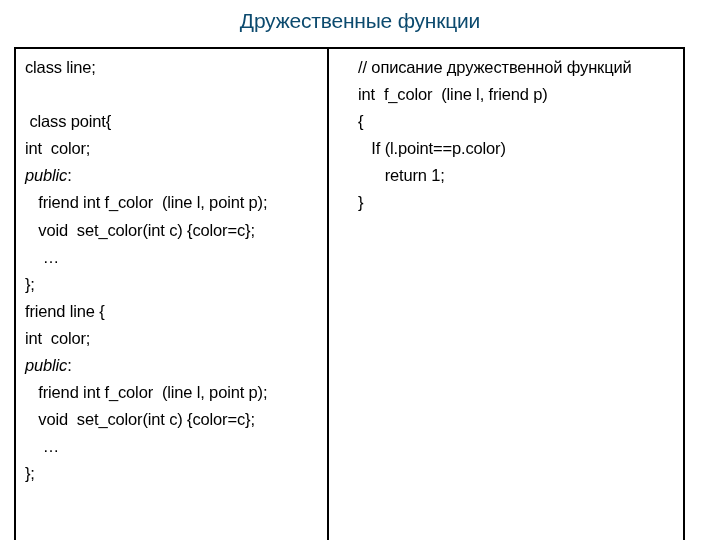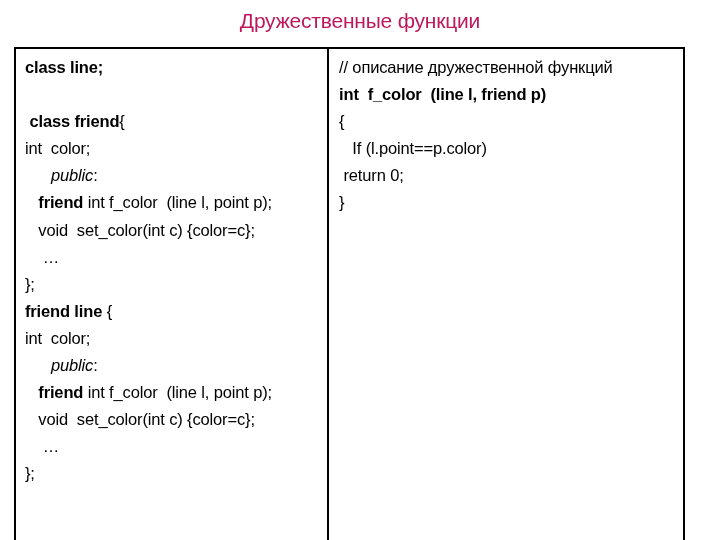--- a/index.html
+++ b/index.html
@@ -29,21 +29,21 @@
     position: absolute;
     left: 40px;
     top: 8px;
     width: 640px;
     text-align: center;
     font-size: 21px;
     line-height: 26px;
     font-weight: 400;
     letter-spacing: -0.2px;
     white-space: nowrap;
-    color: #be185d;
+    color: #0c4a6e;
   }
 
   
   #code-table {
     position: absolute;
     left: 14px;
     top: 47px;
     width: 671px;
     height: 500px;
     border-top: 2px solid #000;
@@ -79,58 +79,58 @@
     height: 27.1px;
     white-space: pre;
     letter-spacing: -0.15px;
     color: #000000;
   }
 
   .code-line.blank {
     height: 27.1px;
   }
 
-  .b { font-weight: bold; }
-  .i { font-style: italic; margin-left: 26px; }
+  .b { font-weight: normal; }
+  .i { font-style: italic; }
 
   
-  #code-col-right .code-line { font-size: 16.5px; }
+  #code-col-right .code-line { font-size: 16.5px; margin-left: 19px; }
 </style>
 </head>
 <body>
 
 <div id="slide">
 
   <div id="slide-title">Дружественные функции</div>
 
   <div id="code-table">
 
     <div id="code-col-left" class="code-col">
         <div class="code-line"><span class="b">class line;</span></div>
         <div class="code-line blank">&nbsp;</div>
-        <div class="code-line"><span class="b"> class friend</span><span>{</span></div>
+        <div class="code-line"><span class="b"> class point</span><span>{</span></div>
         <div class="code-line"><span>int  color;</span></div>
         <div class="code-line"><span class="i">public</span><span>:</span></div>
         <div class="code-line"><span class="b">   friend</span><span> int f_color  (line l, point p);</span></div>
         <div class="code-line"><span>   void  set_color(int c) {color=c};</span></div>
         <div class="code-line"><span>    …</span></div>
         <div class="code-line"><span>};</span></div>
         <div class="code-line"><span class="b">friend line</span><span> {</span></div>
         <div class="code-line"><span>int  color;</span></div>
         <div class="code-line"><span class="i">public</span><span>:</span></div>
         <div class="code-line"><span class="b">   friend</span><span> int f_color  (line l, point p);</span></div>
         <div class="code-line"><span>   void  set_color(int c) {color=c};</span></div>
         <div class="code-line"><span>    …</span></div>
         <div class="code-line"><span>};</span></div>
       </div>
 
     <div id="code-col-right" class="code-col">
         <div class="code-line"><span>// описание дружественной функций</span></div>
         <div class="code-line"><span class="b">int  f_color  (line l, friend p)</span></div>
         <div class="code-line"><span>{</span></div>
         <div class="code-line"><span>   If (l.point==p.color)</span></div>
-        <div class="code-line"><span> return 0;</span></div>
+        <div class="code-line"><span>      return 1;</span></div>
         <div class="code-line"><span>}</span></div>
       </div>
 
   </div>
 
 </div>
 
 </body></html>

